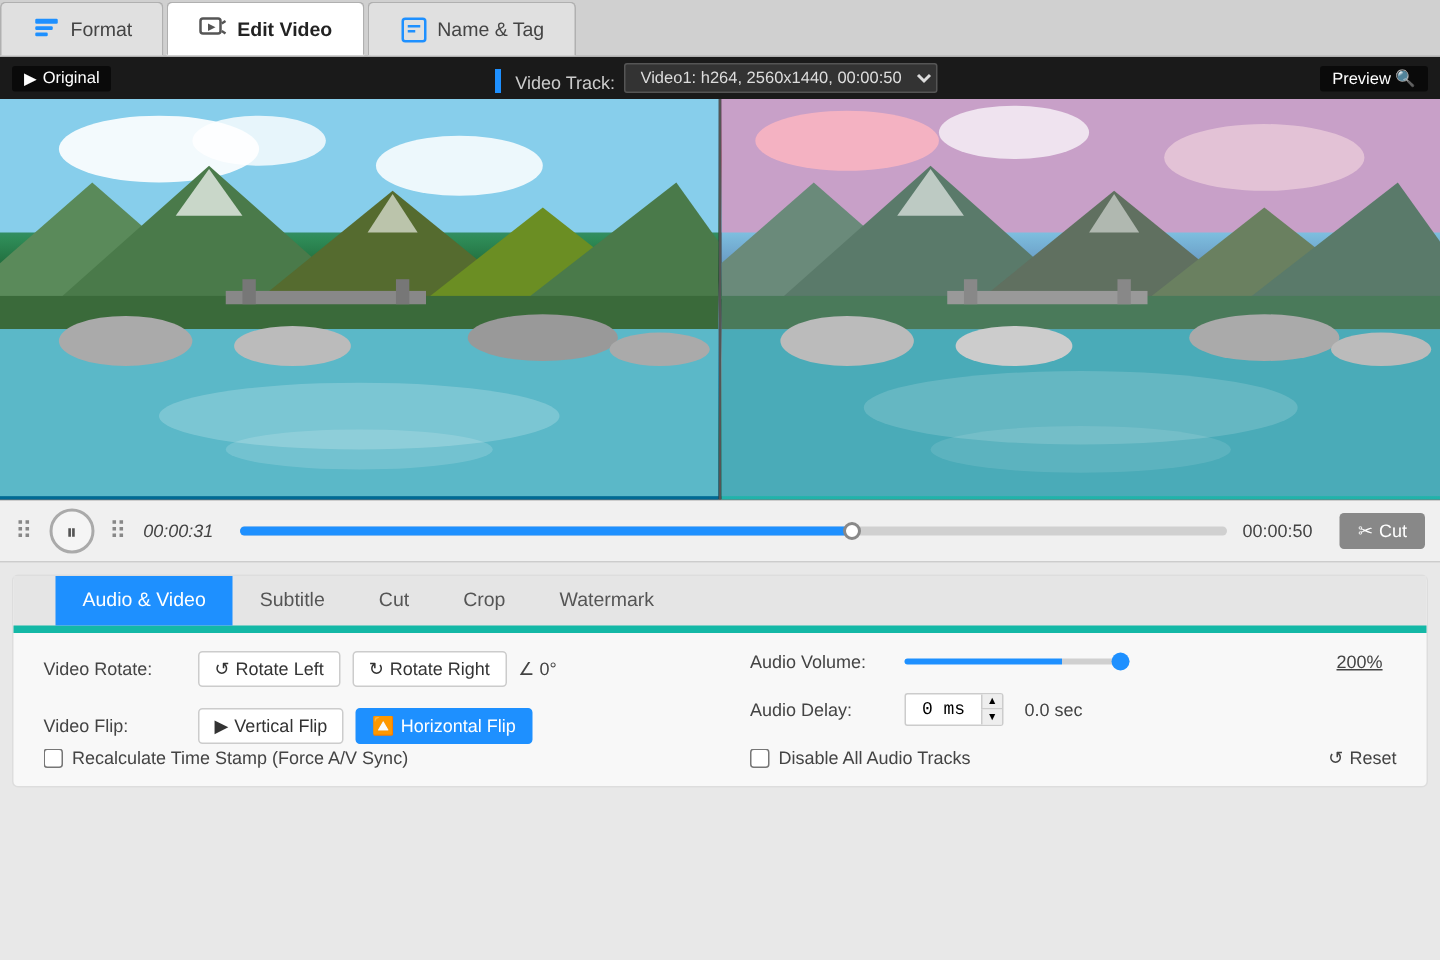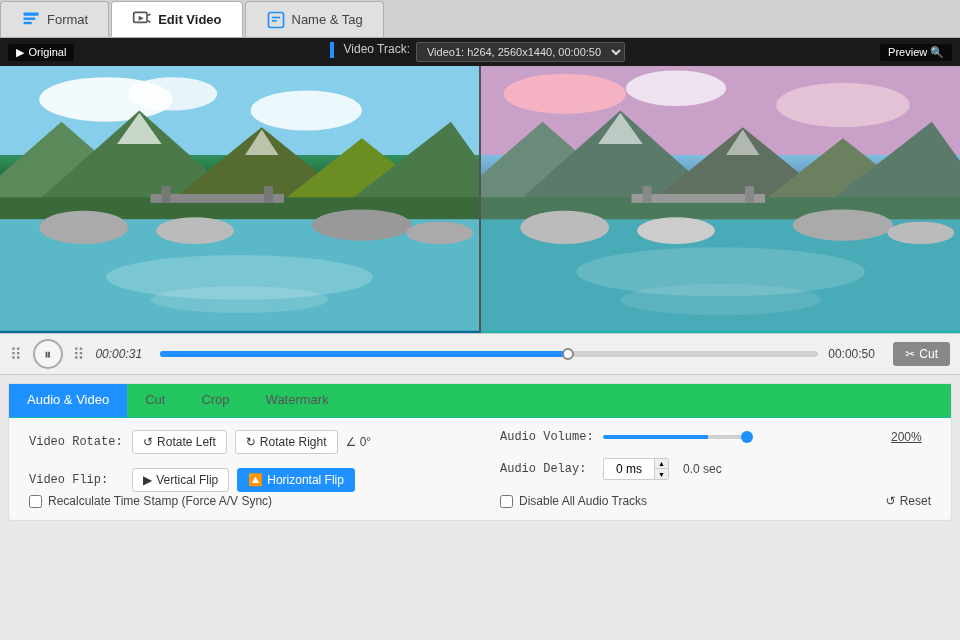--- a/index.html
+++ b/index.html
@@ -66,21 +66,21 @@
       color: #fff;
       font-size: 11px;
       padding: 2px 8px;
       border-radius: 2px;
       display: flex;
       align-items: center;
       gap: 4px;
     }
     .video-track-selector {
       display: flex;
-      align-items: flex-start;
+      align-items: flex-end;
       gap: 6px;
       color: #ccc;
       font-size: 12px;
     }
     .track-dropdown {
       background: #333;
       color: #ddd;
       border: 1px solid #555;
       padding: 2px 6px;
       font-size: 11px;
@@ -199,22 +199,23 @@
       background: #f8f8f8;
       border: 1px solid #ddd;
       margin: 8px;
       border-radius: 4px;
       padding: 0;
     }
 
     
     .sub-tabs {
       display: flex;
-      border-bottom: 1px solid #14b8a6;
-      background: #22c55e;
+      border-bottom: 5px solid #14b8a6;
+      background: #e5e5e5;
+      padding-left: 28px;
     }
     .sub-tab {
       padding: 8px 18px;
       cursor: pointer;
       font-size: 13px;
       color: #555;
       border-right: 1px solid #ddd;
       background: transparent;
       border: none;
       border-bottom: 2px solid transparent;
@@ -234,21 +235,20 @@
     }
     .control-row {
       display: flex;
       align-items: center;
       gap: 8px;
     }
     .control-label {
       color: #444;
       font-size: 12px;
       min-width: 95px;
-      font-family: Liberation Mono, monospace;
     }
     .ctrl-btn {
       display: flex;
       align-items: center;
       gap: 4px;
       padding: 4px 10px;
       border: 1px solid #ccc;
       border-radius: 3px;
       background: #fff;
       cursor: pointer;
@@ -520,20 +520,23 @@
   </button>
 </div>
 
 <div class="edit-panel">
 
   <div class="sub-tabs">
     <button class="sub-tab active">
       <span>Audio &amp; Video</span>
     </button>
     <button class="sub-tab">
+      <span>Subtitle</span>
+    </button>
+    <button class="sub-tab">
       <span>Cut</span>
     </button>
     <button class="sub-tab">
       <span>Crop</span>
     </button>
     <button class="sub-tab">
       <span>Watermark</span>
     </button>
   </div>
 
@@ -584,21 +587,21 @@
         <span class="control-label">Audio Volume:</span>
         <div class="slider-container">
           <input type="range" class="slider slider-blue" min="0" max="200" value="200" style="width: 150px;">
         </div>
         <span class="percent-label">200%</span>
       </div>
 
       <div class="control-row" style="margin-bottom:14px">
         <span class="control-label">Audio Delay:</span>
         <div class="number-input-wrap">
-          <input type="text" class="number-input" value="0 ms" style="width: 50px;">
+          <input type="text" class="number-input" value="0 ms" style="width: 50px; font-family: Liberation Mono, monospace;">
           <div class="spin-btns">
             <button class="spin-btn">▲</button>
             <button class="spin-btn">▼</button>
           </div>
         </div>
         <span class="ms-label" style="margin-left:6px">0.0 sec</span>
       </div>
 
       <div class="control-row" style="justify-content:flex-start">
         <label class="checkbox-wrap">

